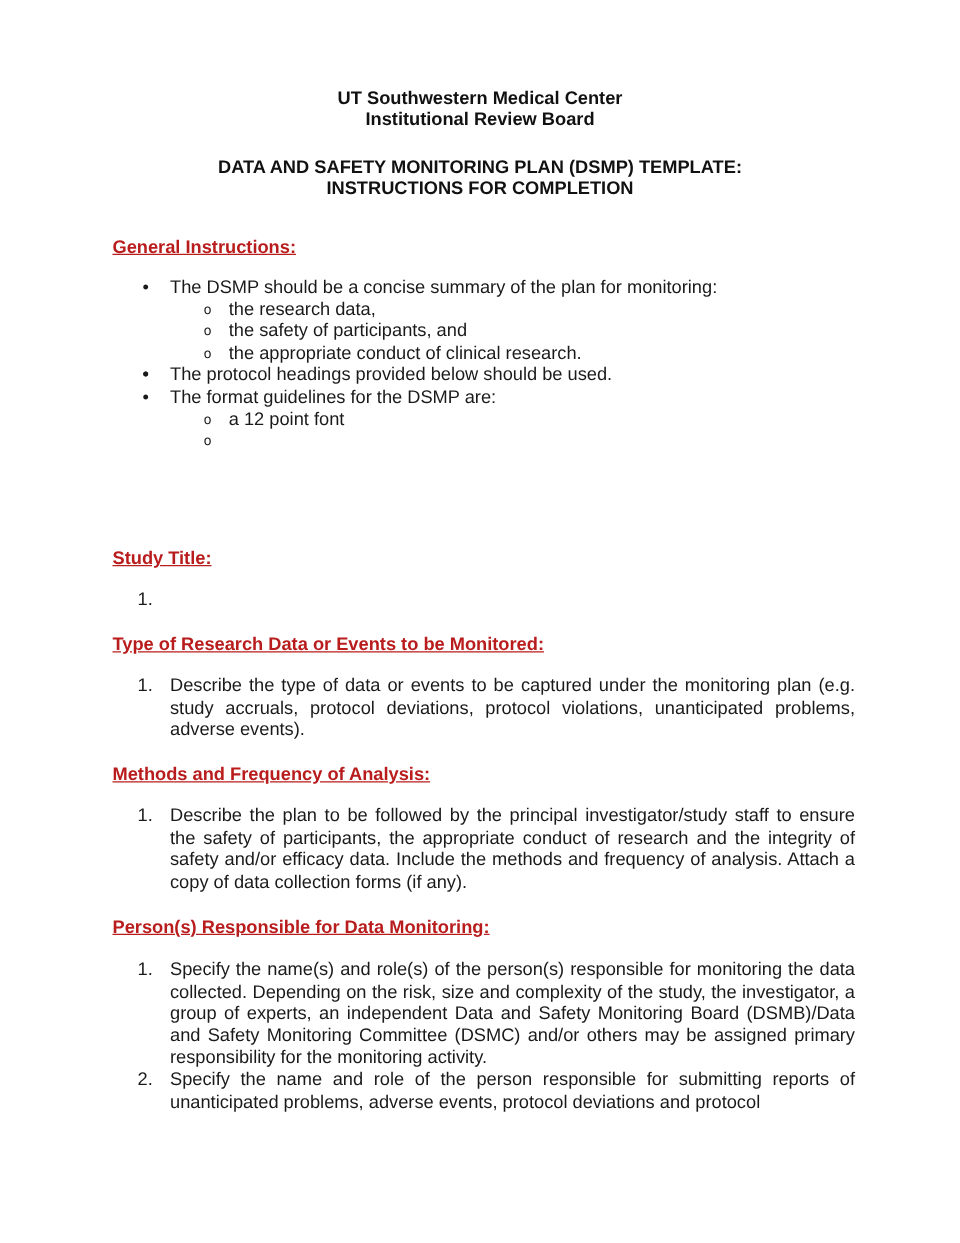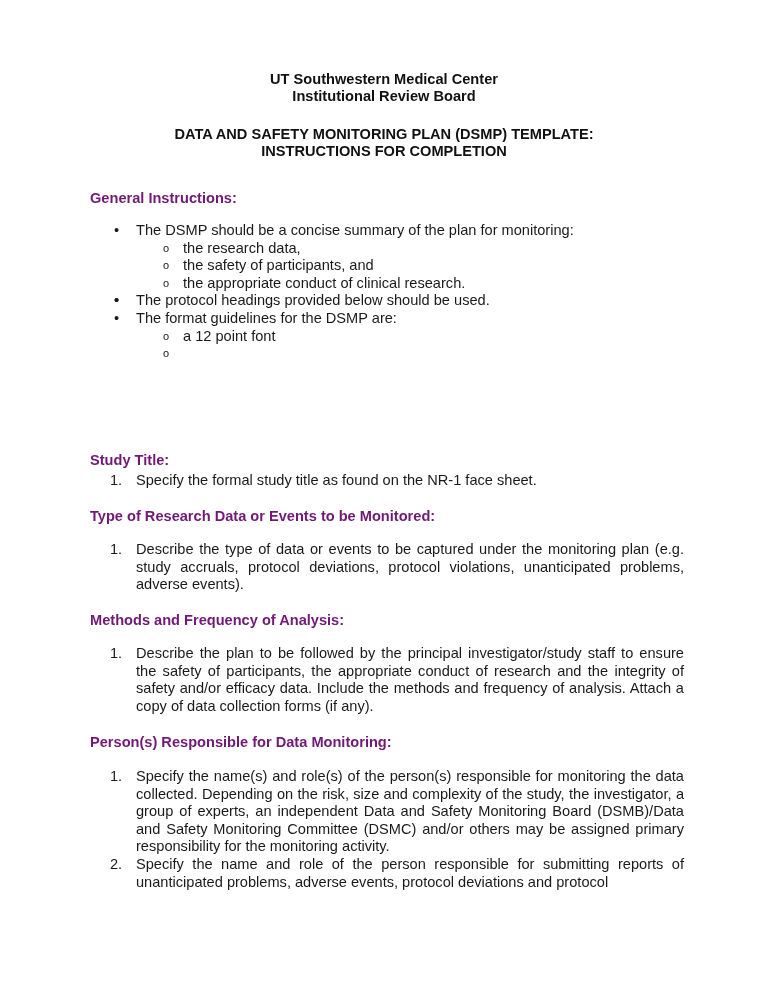--- a/index.html
+++ b/index.html
@@ -7,21 +7,21 @@
     width: 768px; height: 994px; overflow: hidden; position: relative;
     font-family: "Liberation Sans", sans-serif; color: #1a1a1a;
     font-size: 14.6px; line-height: 17.6px;
   }
   .page { position: absolute; left: 0; top: 0; width: 628px; height: 994px; }
   .center-title {
     position: absolute; left: 0; width: 768px; text-align: center;
     font-weight: bold; color: #111;
   }
   .heading {
-    position: absolute; left: 90px; font-weight: bold; color: #701a75;
+    position: absolute; left: 90px; font-weight: bold; color: #b91c1c; text-decoration: underline;
   }
   .bullet-list { position: absolute; left: 90px; width: 594px; margin: 0; padding: 0; list-style: none; }
   .bullet-item { position: relative; padding-left: 46px; }
   .bullet-mark { position: absolute; left: 24px; top: 0; }
   .sub-list { margin: 0; padding: 0; list-style: none; }
   .sub-item { position: relative; padding-left: 47px; }
   .sub-mark { position: absolute; left: 27px; top: 0; font-size: 11px; }
   .num-list { position: absolute; left: 90px; width: 594px; margin: 0; padding: 0; list-style: none; }
   .num-item { position: relative; padding-left: 46px; text-align: justify; }
   .num-mark { position: absolute; left: 20px; top: 0; }
@@ -71,25 +71,24 @@
           <span class="sub-mark">o</span>
           <span>a 12 point font</span>
         </li>
         <li class="sub-item">
           <span class="sub-mark">o</span>
         </li>
       </ul>
     </li>
   </ul>
 
-  <div class="heading" style="top:452px;">Study Title:</div>
+  <div class="heading" style="top:439px;">Study Title:</div>
   <ol class="num-list" style="top:472px;">
     <li class="num-item">
       <span class="num-mark">1.</span>
-      <span>Specify the formal study title as found on the NR-1 face sheet.</span>
     </li>
   </ol>
 
   <div class="heading" style="top:508px;">Type of Research Data or Events to be Monitored:</div>
   <ol class="num-list" style="top:541px;">
     <li class="num-item">
       <span class="num-mark">1.</span>
       <span>Describe the type of data or events to be captured under the monitoring plan (e.g. study accruals, protocol deviations, protocol violations, unanticipated problems, adverse events).</span>
     </li>
   </ol>

